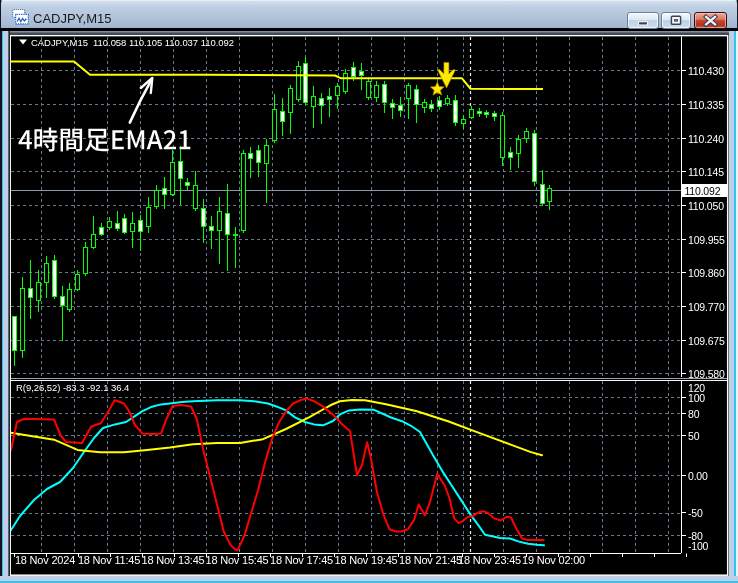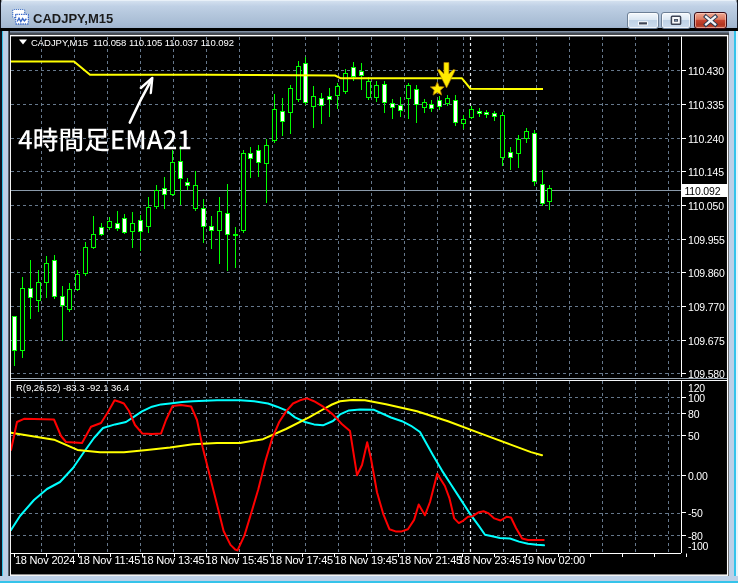--- a/index.html
+++ b/index.html
@@ -1,20 +1,20 @@
 <!DOCTYPE html>
 <html><head><meta charset="utf-8"><style>
 *{margin:0;padding:0;box-sizing:border-box;}
 body{width:738px;height:583px;overflow:hidden;background:#000;font-family:"Liberation Sans",sans-serif;}
 #win{position:relative;width:738px;height:583px;}
 
 #titlebar{position:absolute;left:0;top:0;width:738px;height:28px;
  background:linear-gradient(180deg,#d3e0ef 0%,#bfd0e5 20%,#b2c5db 55%,#a6bad3 90%,#9fb3cd 100%);
  border-top:1.2px solid #e8f0f8;border-left:1.5px solid #141824;border-right:1.5px solid #141824;
- border-radius:3px 3px 0 0;box-sizing:border-box;font-weight:bold;}
+ border-radius:3px 3px 0 0;box-sizing:border-box;}
 #tb-dark{position:absolute;left:0;top:31px;width:738px;height:4.5px;background:linear-gradient(180deg,#8fa1b8,#33383f 60%,#000);}
 #bl{position:absolute;left:0;top:31px;width:10px;height:552px;
  background:linear-gradient(90deg,#10131f 0 2px,#35c3ea 2px 3px,#bdd0e7 3px 8px,#5a626e 8px 9.3px,#23272d 9.3px 10px);}
 #br{position:absolute;right:0;top:31px;width:9.5px;height:552px;
  background:linear-gradient(90deg,#bdd0e7 0 5px,#35c3ea 5px 6.8px,#e9f4fb 6.8px 9.5px);}
 #bb{position:absolute;left:0;bottom:0;width:738px;height:7.5px;
  background:linear-gradient(180deg,#bdd0e7 0 5px,#35c3ea 5px 6.8px,#e9f4fb 6.8px 7.5px);}
 #icon{position:absolute;left:11px;top:8px;width:17px;height:16px;}
 #title{position:absolute;left:32px;top:10px;font-size:13px;color:#1a1a1a;}
 .btn{position:absolute;top:11px;height:17px;border:1px solid #6c7f96;border-radius:3px;

